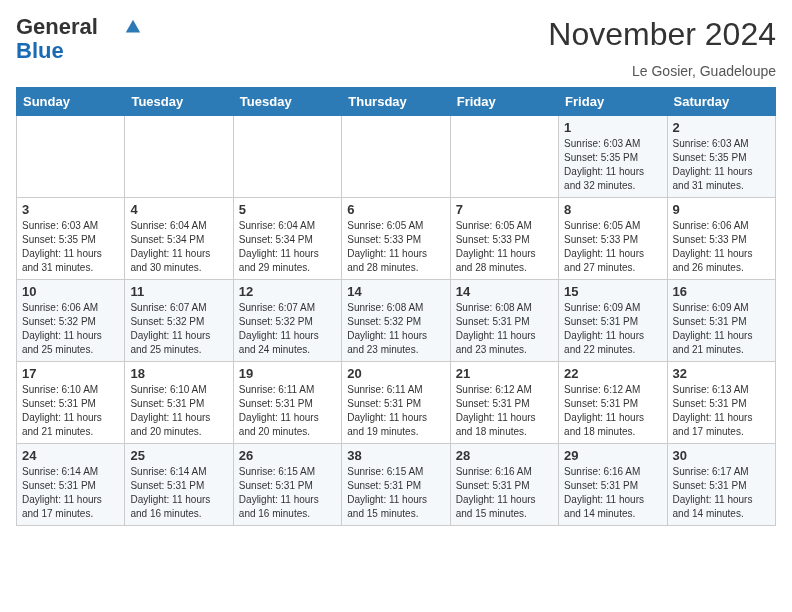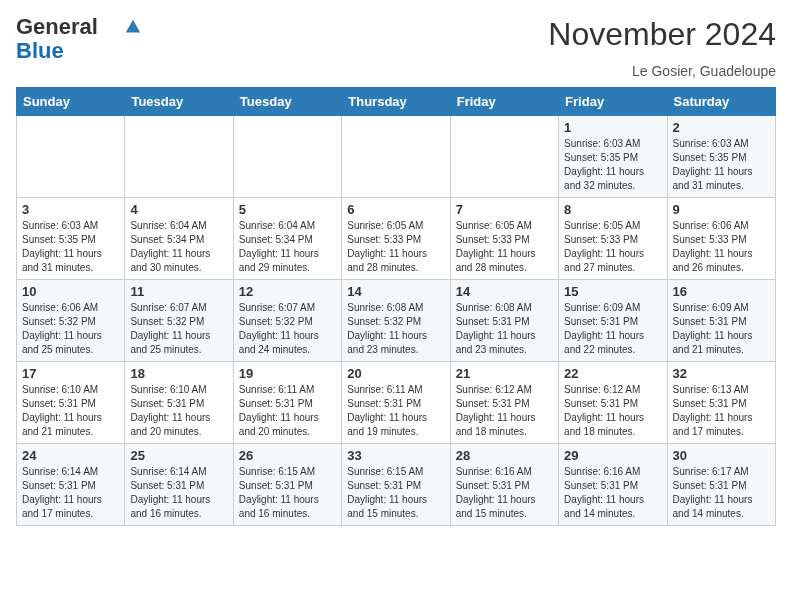--- a/index.html
+++ b/index.html
@@ -294,21 +294,21 @@
 Sunset: 5:31 PM
 Daylight: 11 hours and 16 minutes.</div>
         </td>
         <td>
           <span class="day-number">26</span>
           <div class="day-info" style="white-space: pre-line;">Sunrise: 6:15 AM
 Sunset: 5:31 PM
 Daylight: 11 hours and 16 minutes.</div>
         </td>
         <td>
-          <span class="day-number">33</span>
+          <span class="day-number">38</span>
           <div class="day-info" style="white-space: pre-line;">Sunrise: 6:15 AM
 Sunset: 5:31 PM
 Daylight: 11 hours and 15 minutes.</div>
         </td>
         <td>
           <span class="day-number">28</span>
           <div class="day-info" style="white-space: pre-line;">Sunrise: 6:16 AM
 Sunset: 5:31 PM
 Daylight: 11 hours and 15 minutes.</div>
         </td>

